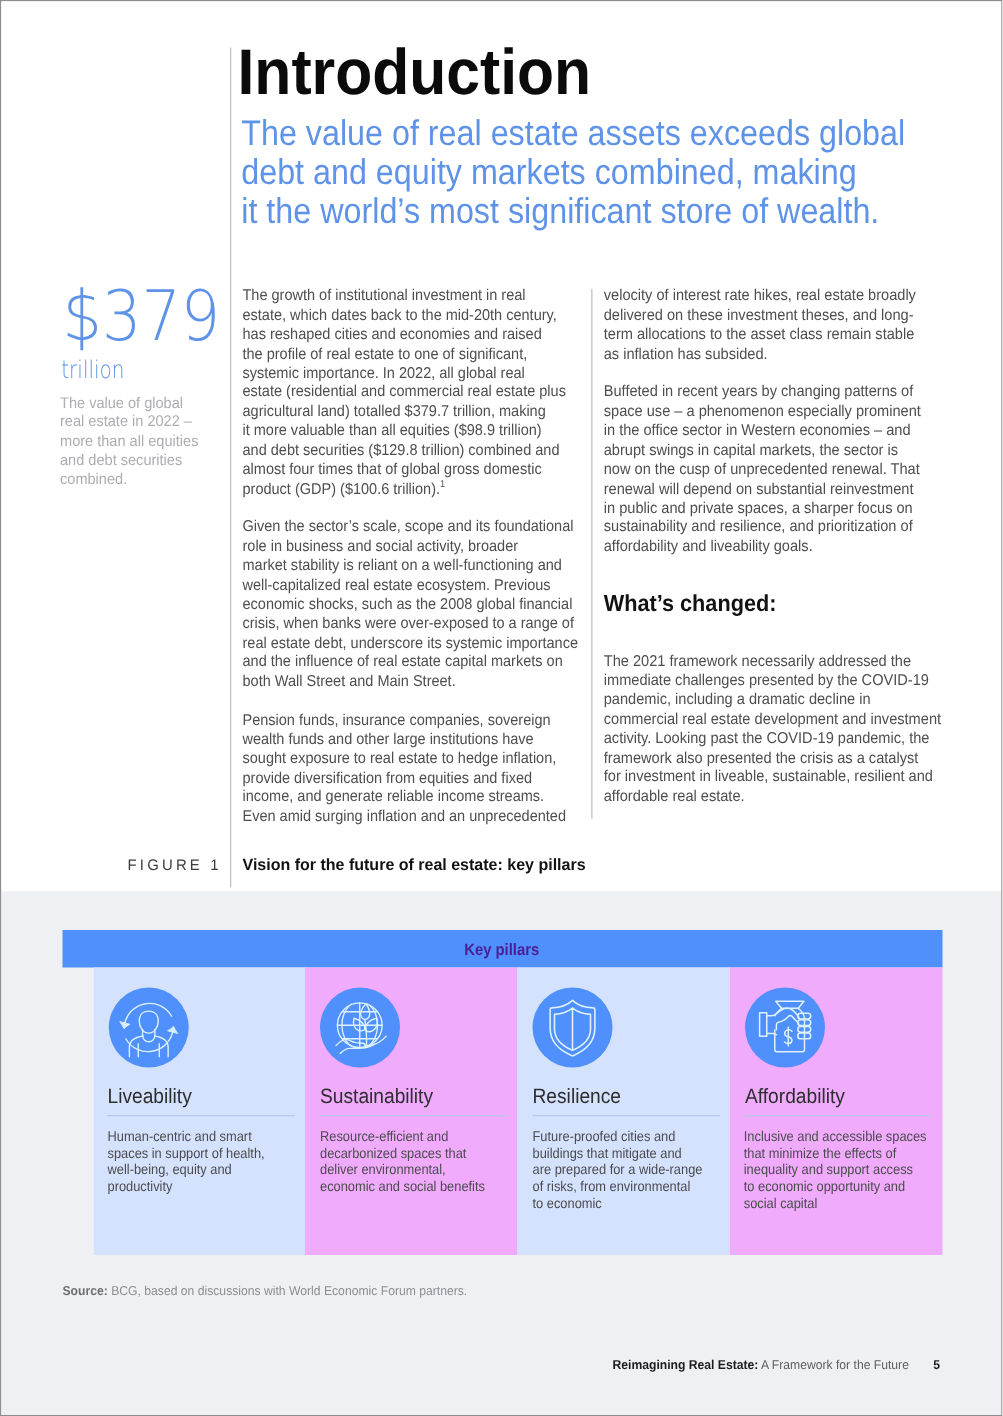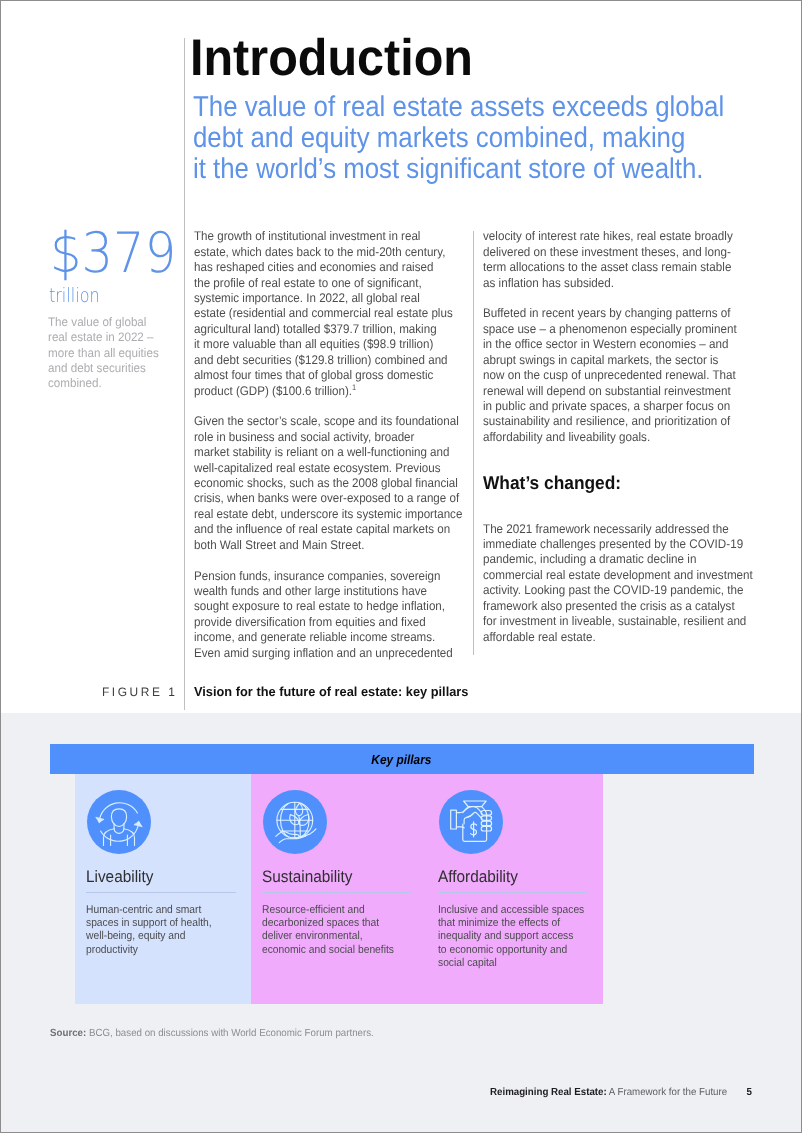--- a/index.html
+++ b/index.html
@@ -45,22 +45,22 @@
   .figcap-lbl{position:absolute;left:100.5px;top:684.2px;font-size:12.2px;color:#3d3d3f;
               letter-spacing:2.6px;font-weight:400;white-space:nowrap;
               transform:scaleX(0.98);transform-origin:0 0;}
   .figcap-ttl{position:absolute;left:193.3px;top:682.5px;font-size:13.1px;color:#121212;font-weight:700;
               white-space:nowrap;transform:scaleX(0.978);transform-origin:0 0;}
 
   
   .bottom{position:absolute;left:0;top:712px;width:800px;height:419px;background:#eff0f4;}
 
   .fig{position:absolute;left:48.7px;top:31px;width:704px;}
-  .fig-head{height:30px;background:#5090fc;color:#000000;font-size:13.2px;font-weight:700;
-            display:flex;align-items:center;justify-content:center;font-style:italic;}
+  .fig-head{height:30px;background:#5090fc;color:#4c1d95;font-size:13.2px;font-weight:700;
+            display:flex;align-items:center;justify-content:center;}
   .fig-head span{transform:scaleX(0.90);display:inline-block;}
   .cards{display:flex;padding-left:25px;}
   .card{width:176px;box-sizing:border-box;height:230px;position:relative;}
   .card.alt{background:#d4e2fe;}
   .card.plain{background:#f0abfc;}
   .icon{position:absolute;left:11.9px;top:15.5px;width:64px;height:64px;border-radius:50%;background:#5090fc;}
   .icon svg{position:absolute;left:0;top:0;display:block;}
   .card h3{margin:0;position:absolute;left:11.6px;top:93.2px;font-size:16.6px;font-weight:400;
            color:#2e2e30;transform:scaleX(0.925);transform-origin:0 0;white-space:nowrap;}
   .card .sep{position:absolute;left:11.5px;top:118.4px;width:150px;height:1px;background:#b8c6e8;}
@@ -157,20 +157,32 @@
               <path d="M12.8 46.4 C15.9 43.4 18.4 41.5 20.6 41.5 C21.9 41.5 23.0 42.0 24.4 42.7 C26.0 43.5 27.2 43.9 28.8 44.1 L34.0 44.6 C35.3 44.7 36.1 45.4 36.1 46.3 C36.1 47.2 35.3 47.9 34.0 47.9 L27.4 47.9"></path>
               <path d="M36.1 46.5 C40.4 46.5 44.0 45.6 46.9 44.0 C49.4 42.6 51.3 40.9 53.0 38.9"></path>
               <path d="M16.2 52.7 C19.1 50.0 21.5 48.7 23.6 48.7 L30.8 48.7 C35.6 48.7 39.6 47.6 43.0 45.7"></path>
             </svg>
           </div>
           <h3>Sustainability</h3>
           <div class="sep"></div>
           <div class="txt">Resource-efficient and<br>decarbonized spaces that<br>deliver environmental,<br>economic and social benefits</div>
         </div>
 
+        <div class="card alt">
+          <div class="icon">
+            <svg width="64" height="64" viewBox="0 0 64 64" fill="none" stroke="#ddf2fe" stroke-width="1.25" stroke-linecap="round" stroke-linejoin="round">
+              <path d="M32 10.3 c-3.9 3.7 -9.7 5.8 -16.6 6.0 c-0.7 0 -1.3 0.6 -1.3 1.3 v15.1 c0 9.4 6.2 17.0 17.0 21.7 c0.6 0.3 1.3 0.3 1.8 0 c10.8 -4.7 17.0 -12.3 17.0 -21.7 v-15.1 c0 -0.7 -0.6 -1.3 -1.3 -1.3 c-6.9 -0.2 -12.7 -2.3 -16.6 -6.0 z"></path>
+              <path d="M32 16.5 c-3.7 2.9 -8.8 4.6 -14.4 5.0 v11.6 c0 7.1 4.8 13.0 14.4 17.1 c9.6 -4.1 14.4 -10.0 14.4 -17.1 v-11.6 c-5.6 -0.4 -10.7 -2.1 -14.4 -5.0 z"></path>
+              <path d="M32 16.5 v33.7"></path>
+            </svg>
+          </div>
+          <h3>Resilience</h3>
+          <div class="sep"></div>
+          <div class="txt">Future-proofed cities and<br>buildings that mitigate and<br>are prepared for a wide-range<br>of risks, from environmental<br>to economic</div>
+        </div>
 
         <div class="card plain">
           <div class="icon">
             <svg width="64" height="64" viewBox="0 0 64 64" fill="none" stroke="#ddf2fe" stroke-width="1.2" stroke-linecap="round" stroke-linejoin="round">
               <path d="M24.6 11.0 H47.2 L42.6 16.6 H29.2 Z"></path>
               <path d="M29.2 16.6 C27.2 18.4 25.2 20.4 23.8 22.6"></path>
               <path d="M42.6 16.6 C45.2 18.8 47.6 21.6 47.6 25.0 V49.6 C47.6 50.6 46.8 51.4 45.8 51.4 H25.6 C24.6 51.4 23.8 50.6 23.8 49.6 V34.0"></path>
               <path d="M37.6 35.0 C36.6 34.1 35.3 33.7 34.2 33.9 C32.8 34.2 31.8 35.3 31.8 36.7 C31.8 38.1 32.9 39.0 34.6 39.4 C36.3 39.8 37.5 40.7 37.5 42.1 C37.5 43.5 36.5 44.6 35.1 44.8 C33.8 45.0 32.5 44.5 31.6 43.6"></path>
               <path d="M34.6 31.8 V46.8"></path>
               <path d="M11.7 20.2 H17.4 V39.0 H11.7 Z"></path>

